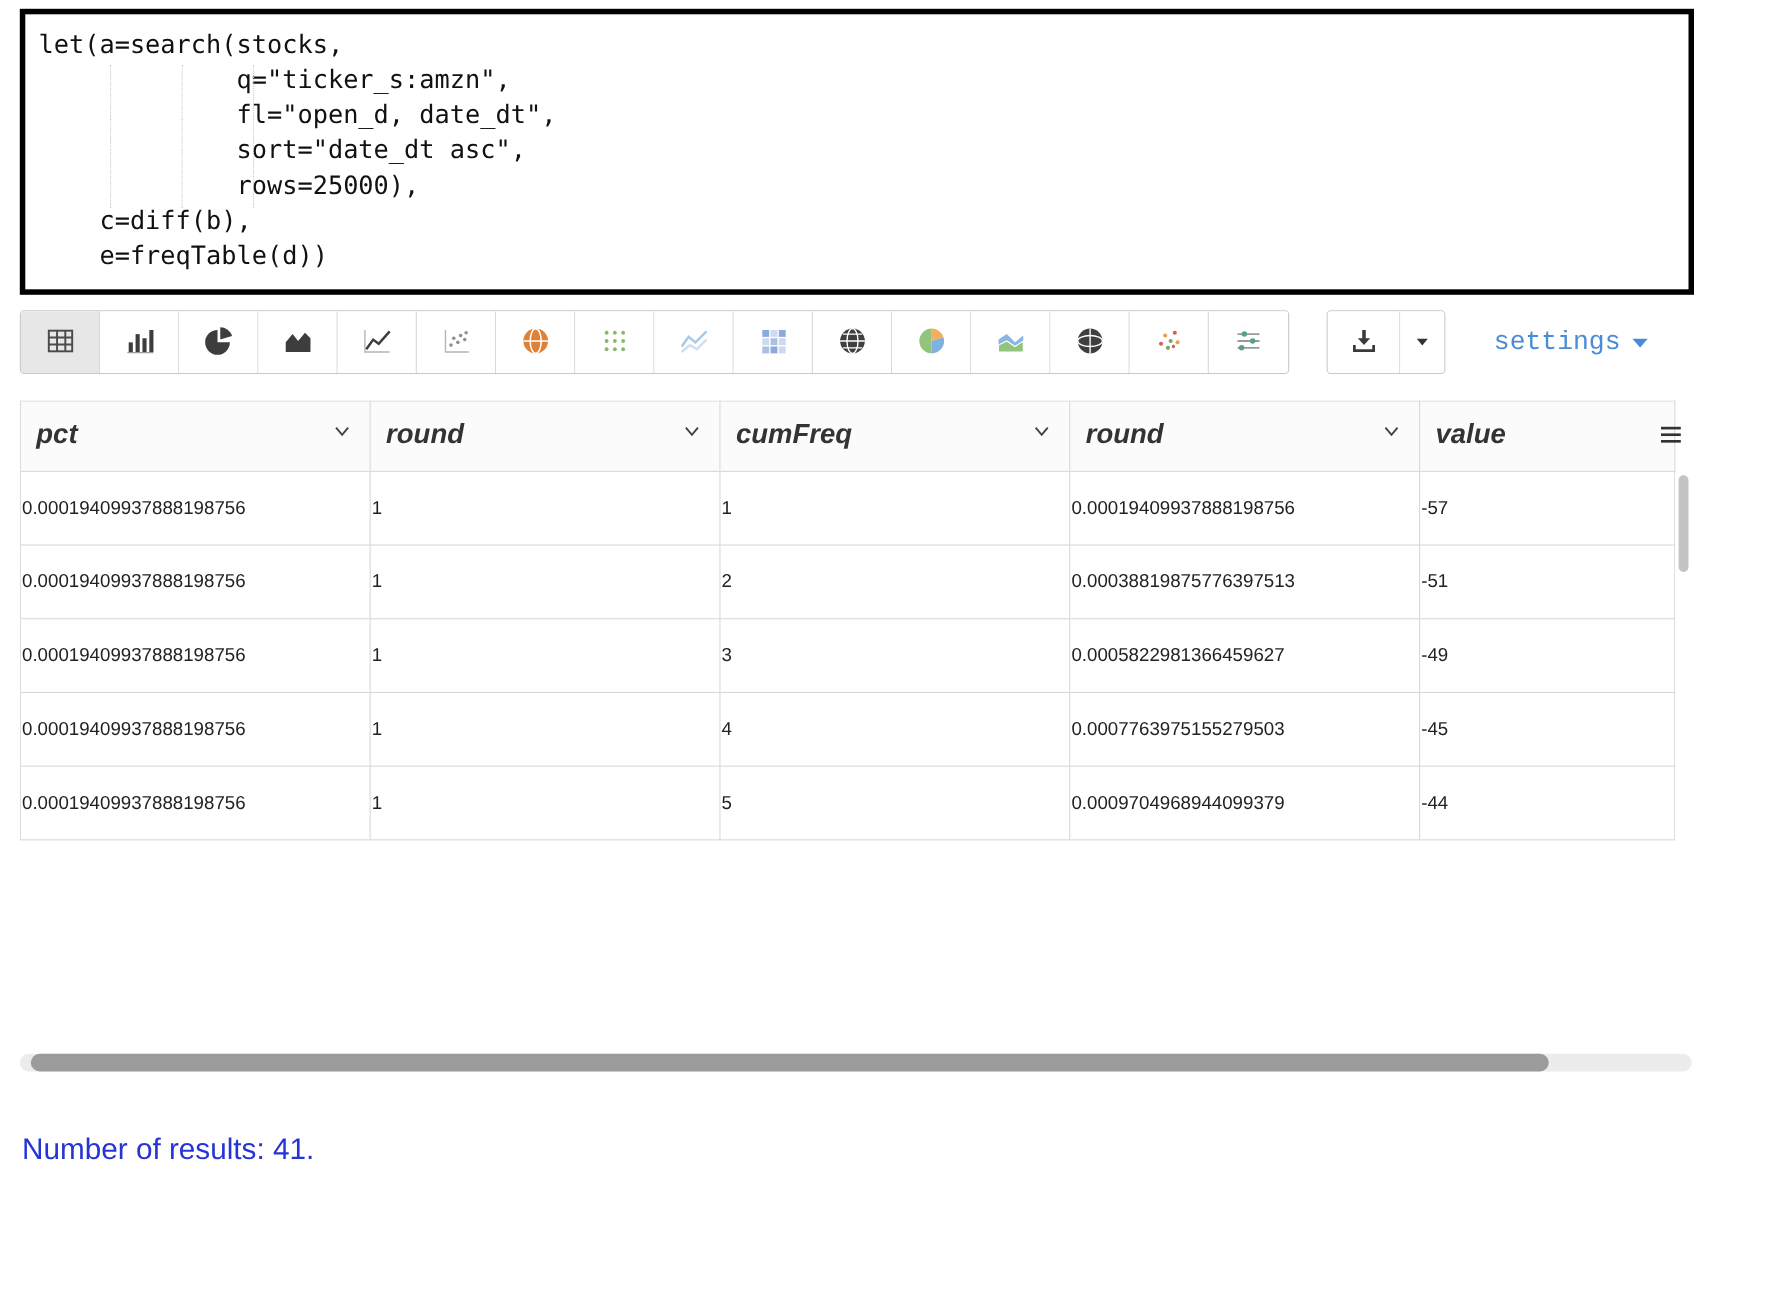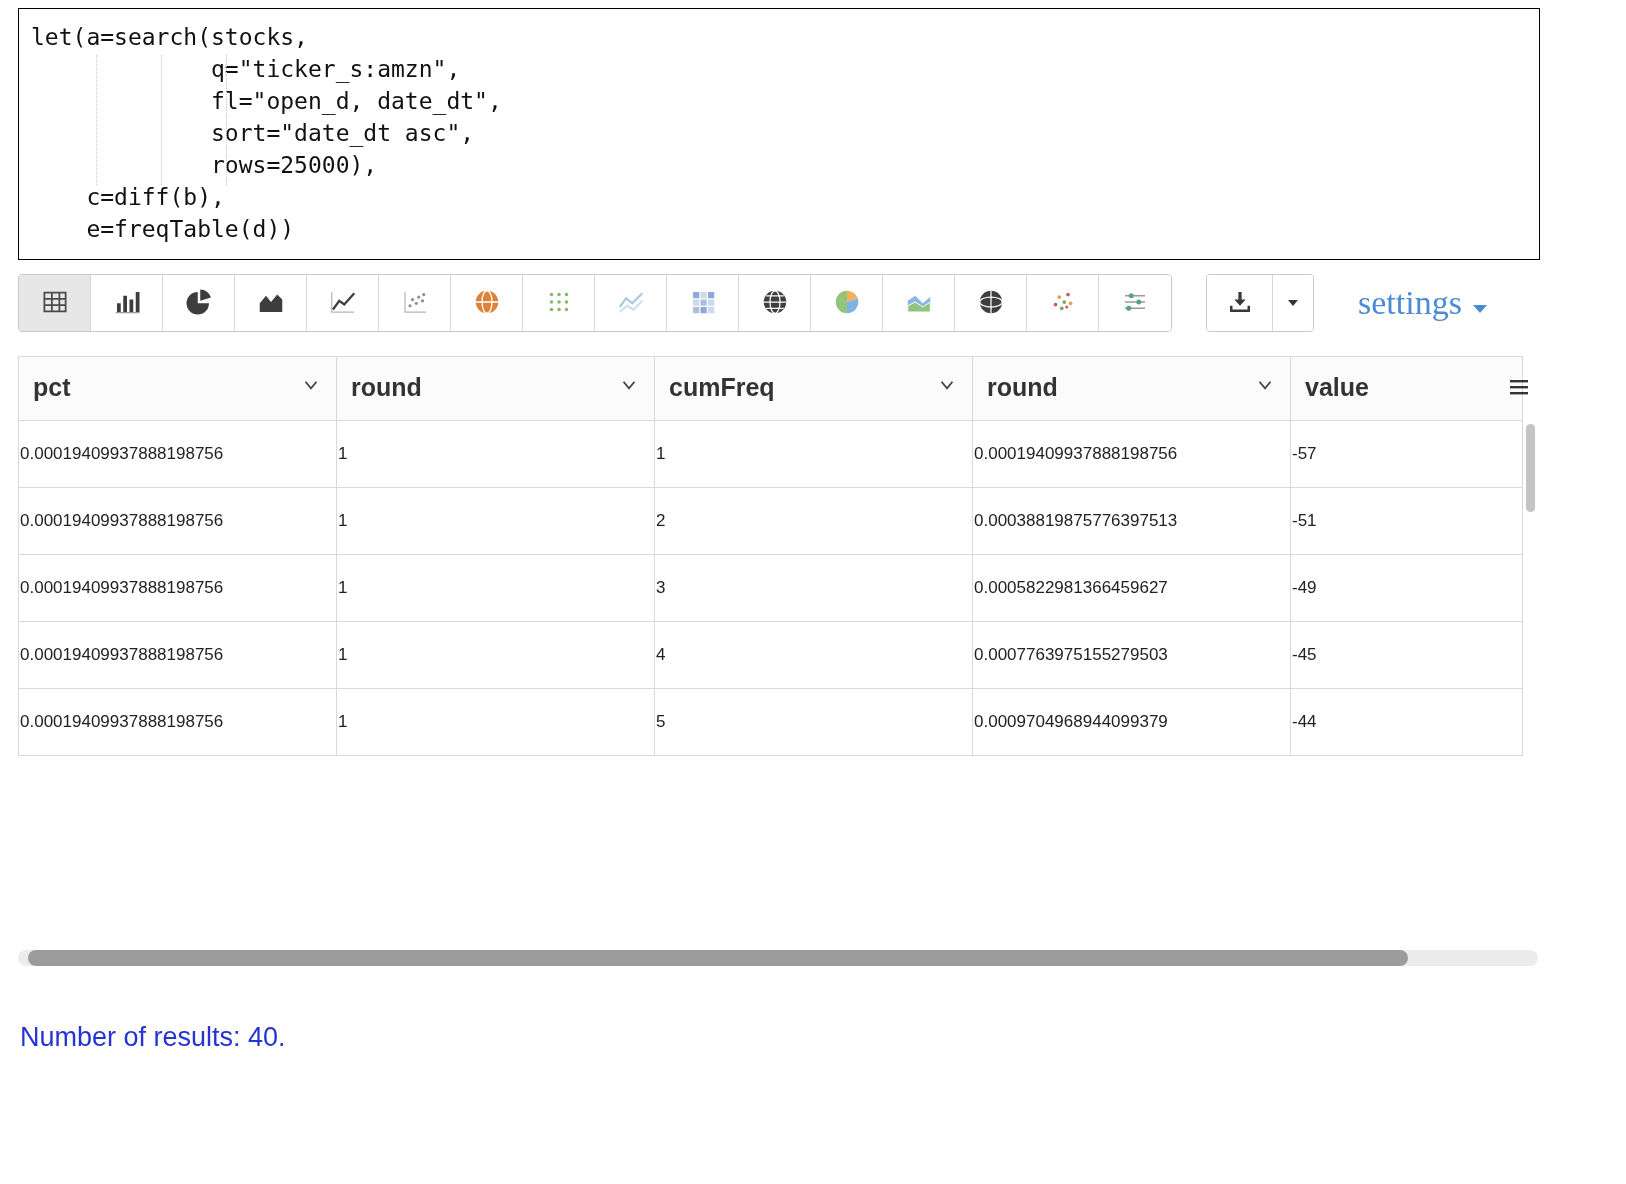--- a/index.html
+++ b/index.html
@@ -5,21 +5,21 @@
   * { box-sizing: border-box; }
   html,body { margin:0; padding:0; background:#fff; }
   body {
     width:1626px; height:1184px; position:relative; overflow:hidden;
     font-family:"Liberation Sans", sans-serif; color:#222;
   }
 
   
   .code-panel {
     position:relative; margin:8px 2px 0 18px; width:1522px;
-    border:1px solid #000000; background:#fff;
+    border:5px solid #000000; background:#fff;
     padding:12px 10px 14px 12px;
   }
   .code-panel pre {
     margin:0; font-family:"DejaVu Sans Mono", monospace;
     font-size:23px; line-height:32px; color:#111; white-space:pre;
   }
   .indent-guide {
     position:absolute; top:46px; height:130px; width:0;
     border-left:1px dotted #c9c9c9;
   }
@@ -38,40 +38,40 @@
   .viz-btn.selected { background:#e7e7e7; }
   .dl-group { margin-left:34px; }
   .dl-btn {
     height:56px; display:flex; align-items:center; justify-content:center;
     background:#fff; border:none; cursor:pointer; padding:0;
   }
   .dl-main { width:66px; border-right:1px solid #d8d8d8; }
   .dl-caret { width:40px; }
   .settings {
     margin-left:38px; display:flex; align-items:center; gap:10px;
-    font-size:34px; color:#4a8bd4; background:none; border:none; cursor:pointer;
-    font-family:Liberation Serif, serif;
+    font-size:24px; color:#4a8bd4; background:none; border:none; cursor:pointer;
+    font-family:Liberation Mono, monospace;
   }
 
   
   .table-wrap {
     position:relative; margin:24px 0 0 18px; width:1520px; height:588px;
     overflow:hidden;
   }
   table.results {
     border-collapse:collapse; table-layout:fixed; width:1504px; background:#fff;
   }
   table.results th, table.results td {
     border:1px solid #d9d9d9; text-align:left; vertical-align:top;
   }
   table.results th {
     background:#fbfbfb; font-size:25px; font-weight:bold; color:#333;
     padding:16px 14px; height:64px;
   }
-  .th-inner { display:flex; align-items:center; justify-content:space-between; }
+  .th-inner { display:flex; align-items:center; justify-content:space-between;font-style:italic; }
   table.results td {
     font-size:17px; color:#222; padding:13px 1px; line-height:40px;
     word-break:break-all;
   }
   .menu-btn {
     position:absolute; top:18px; right:4px; width:30px; height:28px;
     background:none; border:none; cursor:pointer; padding:0;
   }
   .vscroll {
     position:absolute; top:66px; right:0; width:15px; height:520px; background:#fff;
@@ -379,13 +379,13 @@
 
   <div class="vscroll">
     <div class="vthumb"></div>
   </div>
 </div>
 
 <div class="hscroll">
   <div class="hthumb"></div>
 </div>
 
-<div class="footer">Number of results: 40.</div>
+<div class="footer">Number of results: 41.</div>
 
 </body></html>

